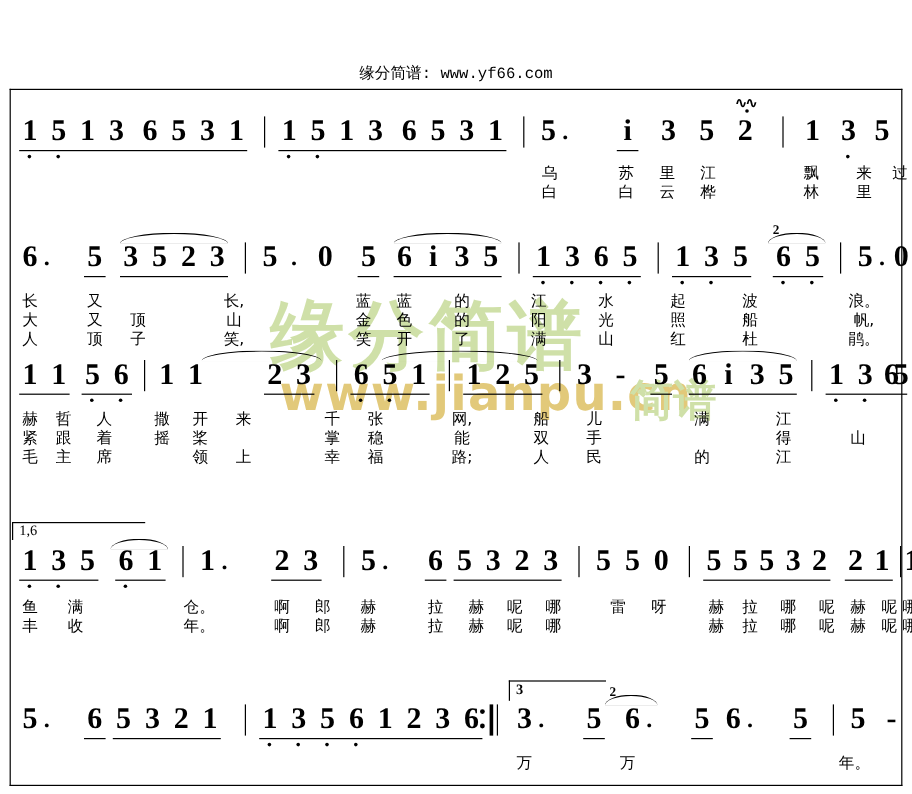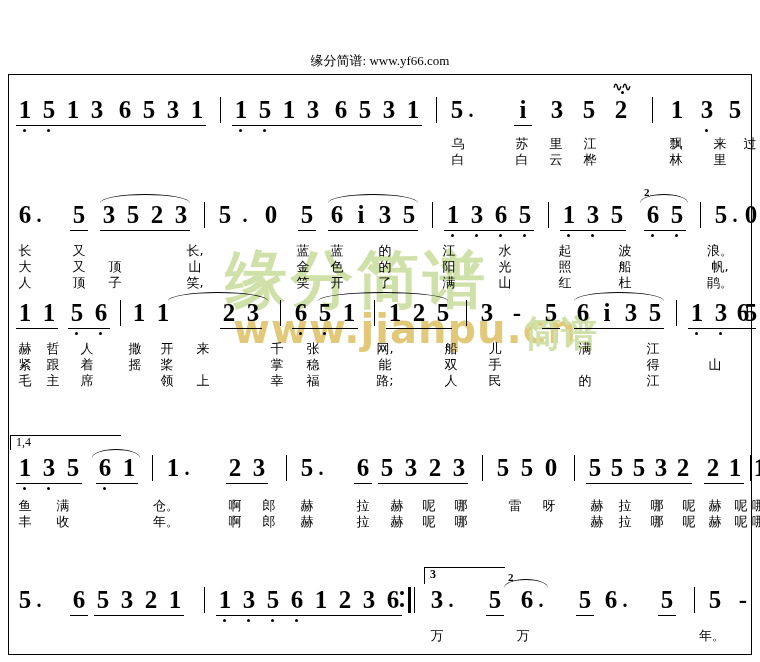--- a/index.html
+++ b/index.html
@@ -26,21 +26,21 @@
     font-weight: bold;
     color: #000;
     letter-spacing: 2px;
   }
   .subtitle {
     position: absolute;
     top: 52px;
     left: 0;
     width: 760px;
     text-align: center;
-    font-family: Liberation Serif, serif;
+    font-family: Liberation Mono, monospace;
     font-size: 13px;
     color: #000;
   }
   .hr-top {
     position: absolute;
     top: 74px;
     left: 8px;
     width: 744px;
     height: 1px;
     background: #000;
@@ -471,21 +471,21 @@
     <div class="lyric" style="left:560px;top:42px;width:34px;">满</div>
     <div class="lyric" style="left:560px;top:74px;width:34px;">的</div>
     <div class="lyric" style="left:628px;top:42px;width:34px;">江</div>
     <div class="lyric" style="left:628px;top:58px;width:34px;">得</div>
     <div class="lyric" style="left:628px;top:74px;width:34px;">江</div>
     <div class="lyric" style="left:690px;top:58px;width:34px;">山</div>
   </div>
 
   <div class="system" style="top:435px;">
     <div class="ending-bracket" style="left:2px;top:0px;width:110px;height:14px;"></div>
-    <div class="ending-label" style="left:8px;top:0px;">1,4</div>
+    <div class="ending-label" style="left:8px;top:0px;">1,6</div>
 
     <div class="notes" style="top:18px;">
 
       <span class="n" style="left:8px;width:18px;">1</span>
       <span class="n" style="left:32px;width:18px;">3</span>
       <span class="n" style="left:56px;width:18px;">5</span>
       <span class="n" style="left:88px;width:18px;">6</span>
       <span class="n" style="left:112px;width:18px;">1</span>
       <div class="underline1" style="left:8px;top:30px;width:66px;"></div>
       <div class="underline1" style="left:88px;top:30px;width:42px;"></div>

